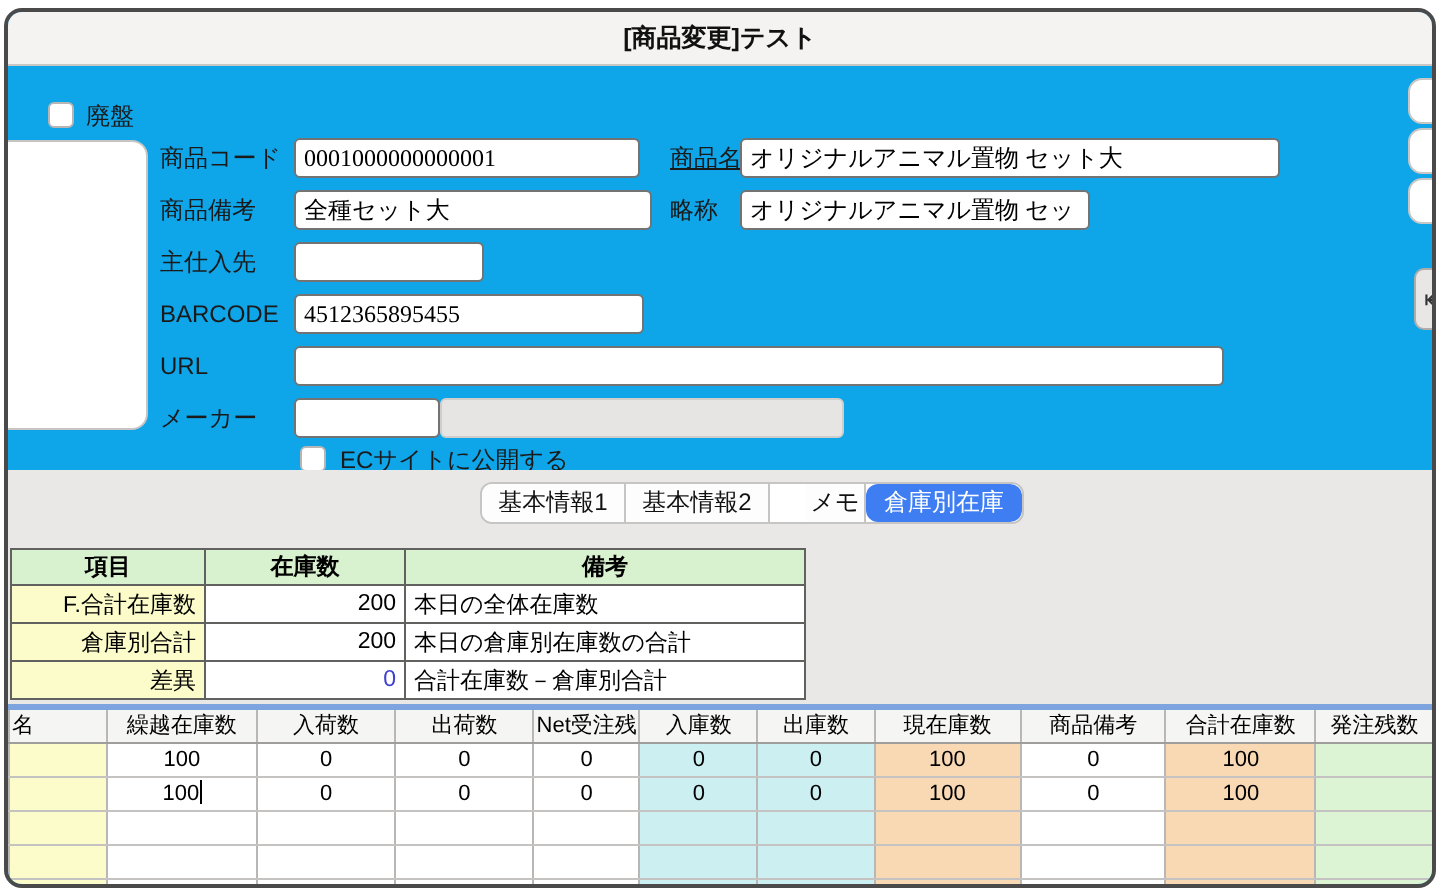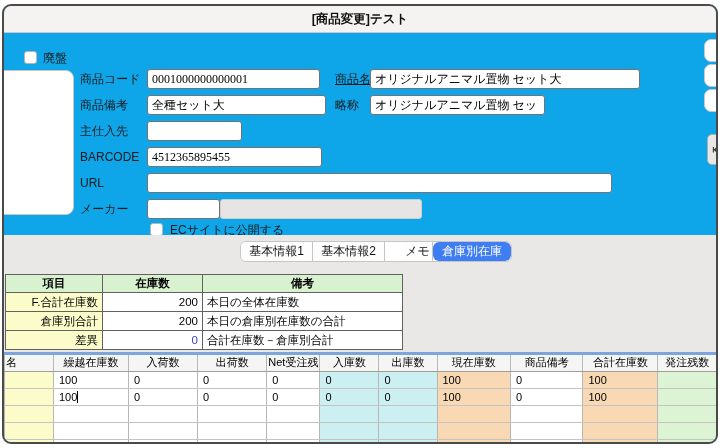--- a/index.html
+++ b/index.html
@@ -36,21 +36,21 @@
   .sumtbl .item{background:#fbfcc9;text-align:right;}
   .sumtbl .qty{background:#fff;text-align:right;}
   .sumtbl .note{background:#fff;text-align:left;}
   .qty.diff{color:#4040d0;}
   .focusline{position:absolute;left:0;top:346px;width:716px;height:3px;background:#7da4de;}
   .whtbl{position:absolute;left:0;top:349px;font-size:11px;}
   .whtbl td,.whtbl th{border-left:1px solid #b8b7b6;border-bottom:1px solid #c4c3c2;
        padding:0 5px;height:17px;overflow:hidden;white-space:nowrap;background:#fff;}
   .whtbl th{background:#f5f5f4;font-weight:normal;text-align:center;height:16px;
             border-bottom:1px solid #9f9e9d;padding:0 1px;}
-  .whtbl td.num{text-align:left;}
+  .whtbl td.num{text-align:center;}
   .whtbl td.yellow{background:#fbfcc9;}
   .whtbl td.cyan{background:#cceff1;}
   .whtbl td.orange{background:#f8d9b4;}
   .whtbl td.green{background:#dcf4d4;}
   .whtbl th.first{text-align:left;}
   .caret{display:inline-block;width:1px;height:12px;background:#000;vertical-align:-2px;}
 </style>
 </head>
 <body>
 

